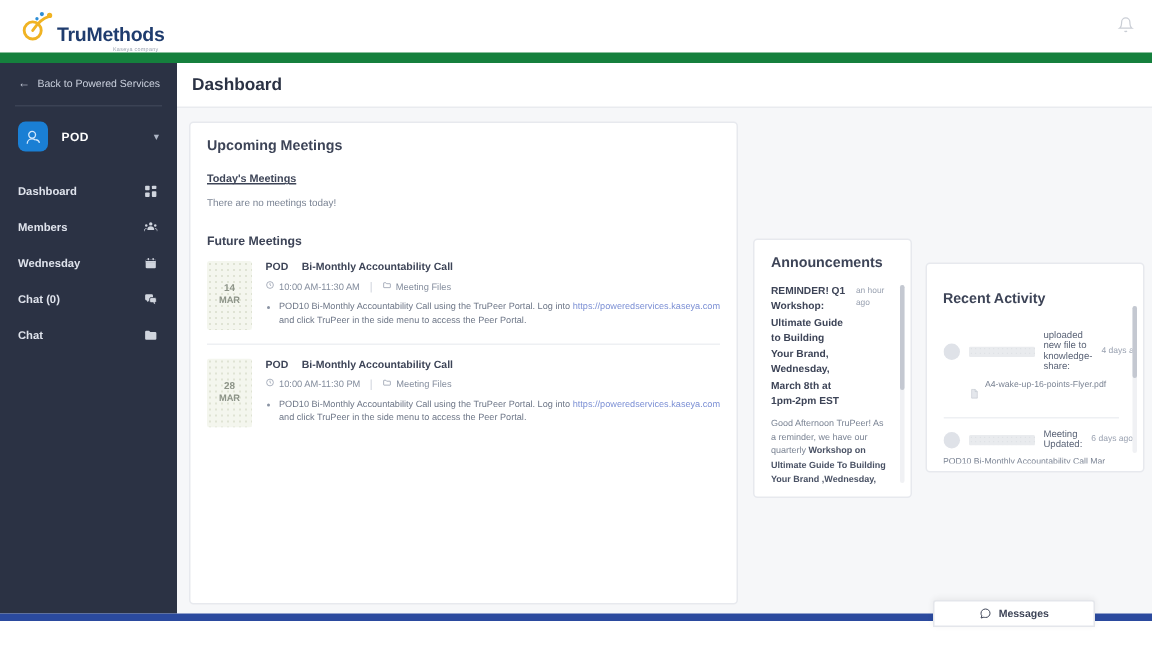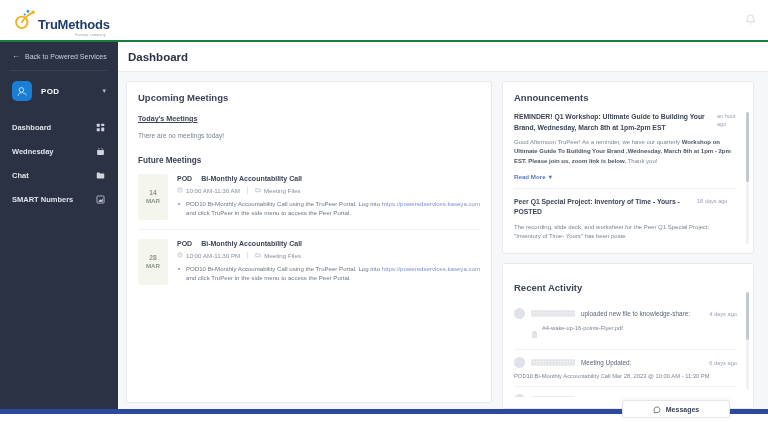--- a/index.html
+++ b/index.html
@@ -7,21 +7,21 @@
     width: 768px; height: 432px;
     font-family: "Liberation Sans", sans-serif;
     background: #ffffff;
     overflow: hidden;
   }
   #app { position: relative; width: 768px; height: 432px; background:#fff; }
 
   
   .topbar {
     position:absolute; left:0; top:0; width:768px; height:42px;
-    background:#ffffff; border-bottom:2px solid #15803d;
+    background:#ffffff; border-bottom:7px solid #15803d;
     display:flex; align-items:center; justify-content:space-between;
     padding:0 12px 0 14px;
   }
   .logo-wrap { display:flex; align-items:flex-end; gap:2px; position:relative; }
   .logo-mark { width:22px; height:22px; position:relative; }
   .logo-text {
     font-size:13px; font-weight:bold; color:#1f3c6e; letter-spacing:-0.2px;
     line-height:1; position:relative;
   }
   .logo-sub {
@@ -68,21 +68,21 @@
     background:#f6f7f9;
   }
   .page-head {
     height:30px; background:#fff; border-bottom:1px solid #e9ebef;
     display:flex; align-items:center; padding-left:10px;
   }
   .page-title { font-size:11.5px; font-weight:bold; color:#2b3244; }
 
   .content { display:flex; gap:10px; padding:9px 8px 0 8px; height:337px; }
   .col-left { width:366px; }
-  .col-right { width:252px; display:flex; flex-direction:column; gap:9px; }
+  .col-right { width:252px; display:flex; flex-direction:row; gap:9px;align-items:center; }
 
   .card {
     background:#fff; border:1px solid #e7e9ee; border-radius:3px;
   }
   .card-title { font-size:9.5px; font-weight:bold; color:#3d4457; }
 
   
   .um-card { padding:10px 11px 12px 11px; height:322px; }
   .sub-head { font-size:7.2px; font-weight:bold; color:#3d4457; margin-top:11px;text-decoration:underline; }
   .muted-line { font-size:6.6px; color:#7b8494; margin-top:9px; }
@@ -225,53 +225,67 @@
         <span class="nav-icon">
           <svg width="9" height="9" viewBox="0 0 24 24" fill="#dfe3ec">
             <rect x="2" y="2" width="8" height="8" rx="1.5"></rect>
               <rect x="14" y="2" width="8" height="6" rx="1.5"></rect>
             <rect x="2" y="14" width="8" height="8" rx="1.5"></rect>
               <rect x="14" y="12" width="8" height="10" rx="1.5"></rect>
           </svg>
         </span>
       </div>
 
+      <div class="nav-item">
+        <span class="nav-label">Members</span>
+        <span class="nav-icon">
+          <svg width="9" height="9" viewBox="0 0 24 24" fill="#dfe3ec">
+            <circle cx="12" cy="6" r="3"></circle>
+            <path d="M12 10c-3.4 0-6 2.3-6 5v2h12v-2c0-2.7-2.6-5-6-5z"></path>
+            <circle cx="4" cy="9" r="2.2"></circle>
+              <circle cx="20" cy="9" r="2.2"></circle>
+            <path d="M0.5 19v-1.6c0-1.7 1.6-3 3.5-3h.6M23.5 19v-1.6c0-1.7-1.6-3-3.5-3h-.6" stroke="#dfe3ec" stroke-width="1.6" fill="none"></path>
+          </svg>
+        </span>
+      </div>
 
       <div class="nav-item">
         <span class="nav-label">Wednesday</span>
         <span class="nav-icon">
           <svg width="9" height="9" viewBox="0 0 24 24" fill="#dfe3ec">
             <rect x="3" y="5" width="18" height="16" rx="2"></rect>
             <rect x="3" y="5" width="18" height="5" fill="#2b3244"></rect>
             <rect x="3" y="8" width="18" height="2.5" fill="#dfe3ec"></rect>
             <rect x="6.5" y="2.5" width="2.4" height="4" rx="1" fill="#dfe3ec"></rect>
             <rect x="15.1" y="2.5" width="2.4" height="4" rx="1" fill="#dfe3ec"></rect>
           </svg>
         </span>
       </div>
 
+      <div class="nav-item">
+        <span class="nav-label">Chat (0)</span>
+        <span class="nav-icon">
+          <svg width="9" height="9" viewBox="0 0 24 24" fill="#dfe3ec">
+            <rect x="2" y="3" width="14" height="11" rx="2.5"></rect>
+            <path d="M5 13l1 4 4-3z"></path>
+            <rect x="10" y="9" width="12" height="9" rx="2.5" stroke="#2b3244" stroke-width="1.4"></rect>
+            <path d="M19 17l1 4-4-3z"></path>
+          </svg>
+        </span>
+      </div>
 
       <div class="nav-item">
         <span class="nav-label">Chat</span>
         <span class="nav-icon">
           <svg width="9" height="9" viewBox="0 0 24 24" fill="#dfe3ec">
             <path d="M2 6a2 2 0 0 1 2-2h5l2.2 2.4H20a2 2 0 0 1 2 2V18a2 2 0 0 1-2 2H4a2 2 0 0 1-2-2z"></path>
           </svg>
         </span>
       </div>
 
-      <div class="nav-item">
-        <span class="nav-label">SMART Numbers</span>
-        <span class="nav-icon">
-          <svg width="9" height="9" viewBox="0 0 24 24">
-            <rect x="2.5" y="2.5" width="19" height="19" rx="2.5" fill="none" stroke="#dfe3ec" stroke-width="2"></rect>
-            <path d="M6 18l5-6.5 3 3.2 4-6.2v9.5z" fill="#dfe3ec"></path>
-          </svg>
-        </span>
-      </div>
 
     </div>
   </div>
 
   <div class="main">
     <div class="page-head">
       <span class="page-title">Dashboard</span>
     </div>
 
     <div class="content">

